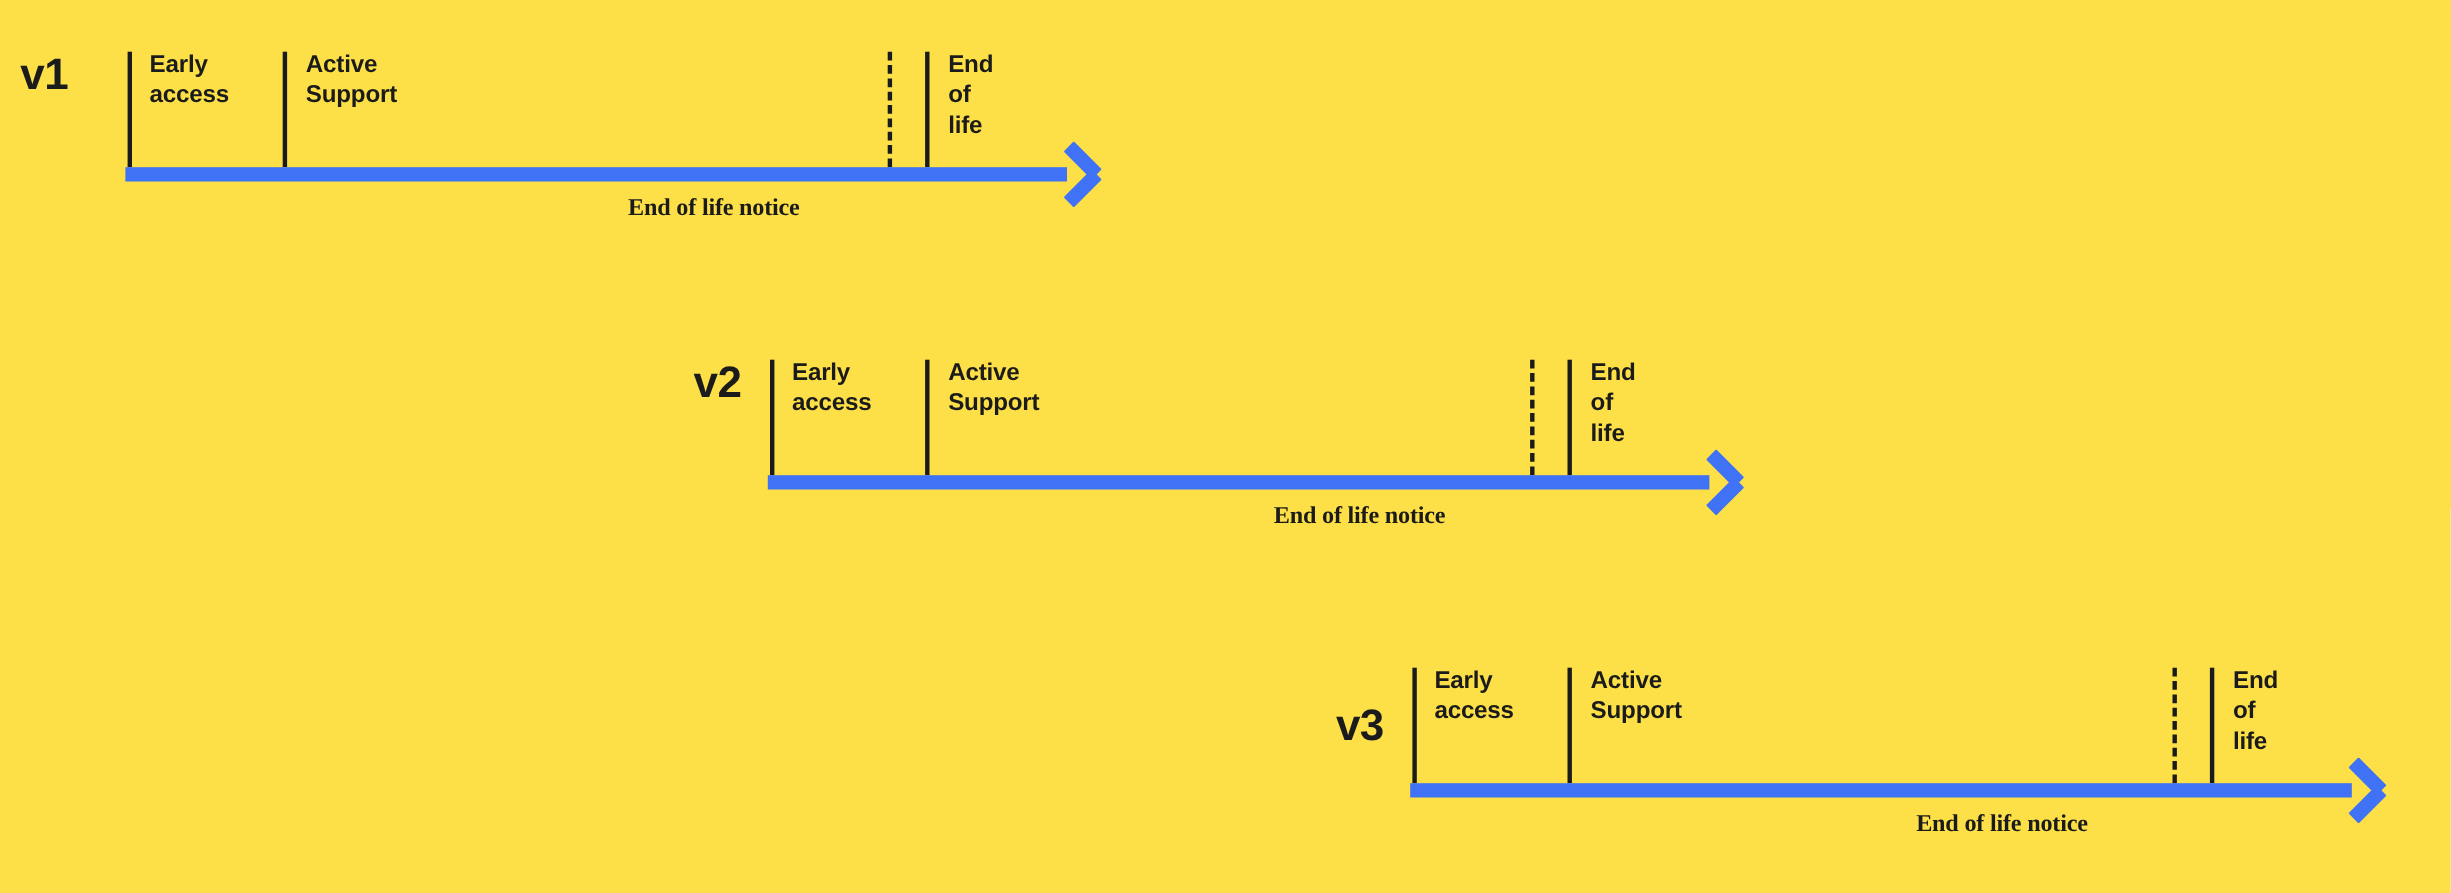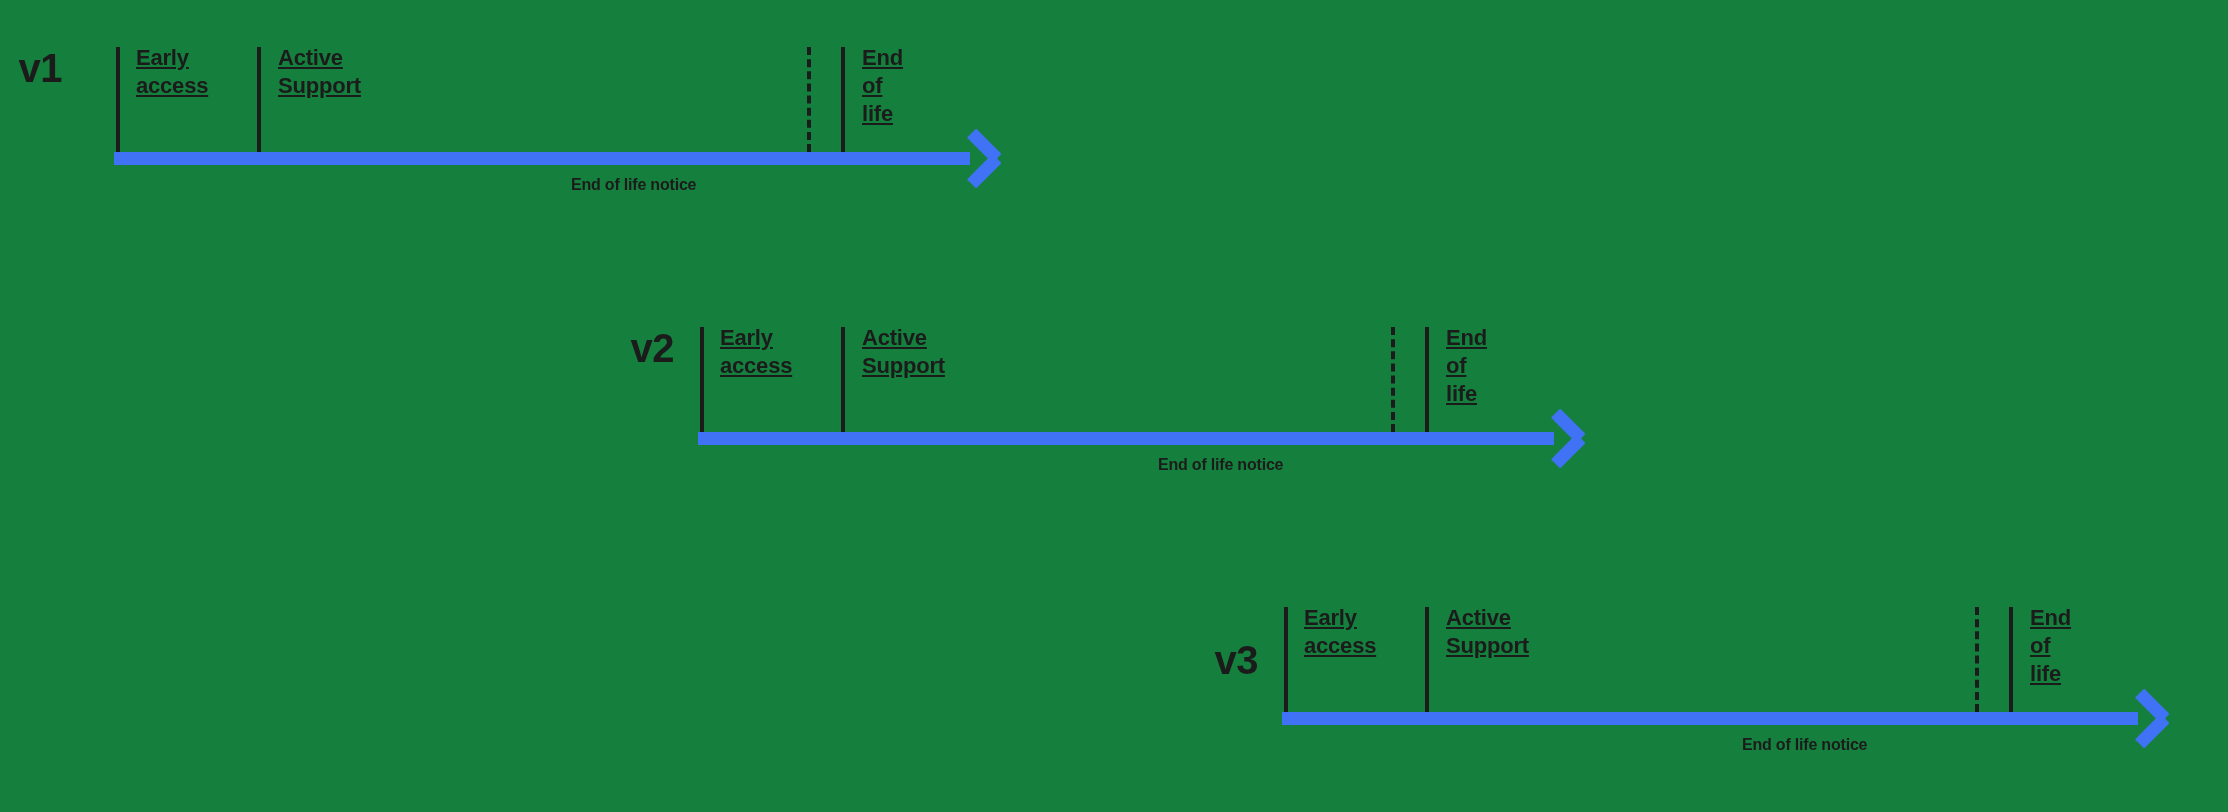--- a/index.html
+++ b/index.html
@@ -9,21 +9,21 @@
     background: #ffffff;
   }
   body {
     font-family: "Liberation Sans", sans-serif;
     -webkit-font-smoothing: antialiased;
   }
   #canvas {
     position: relative;
     width: 2228px;
     height: 812px;
-    background: #15803d;
+    background: #fde047;
     overflow: hidden;
   }
 
   
   .timeline-row {
     position: absolute;
     left: 0;
     top: 0;
   }
 
@@ -55,21 +55,20 @@
 
   
   .phase-label {
     position: absolute;
     font-size: 22px;
     font-weight: 700;
     color: #1b1b1b;
     line-height: 28px;
     white-space: pre-line;
     letter-spacing: -0.2px;
-    text-decoration: underline;
   }
 
   
   .bar-shaft {
     position: absolute;
     height: 13px;
   }
 
   
   .bar-head {
@@ -85,26 +84,27 @@
     top: 16px;
     left: -1px;
     border-radius: 1px;
   }
   .bar-head i.up   { transform: rotate(-45deg); transform-origin: 100% 50%; }
   .bar-head i.down { transform: rotate(45deg);  transform-origin: 100% 50%; }
 
   
   .notice-label {
     position: absolute;
-    font-size: 16px;
+    font-size: 22px;
     font-weight: 700;
     color: #1b1b1b;
     line-height: 1;
     white-space: nowrap;
     letter-spacing: -0.2px;
+    font-family: Liberation Serif, serif;
   }
 </style>
 </head>
 <body>
 
 <div id="canvas">
     <div class="timeline-row">
       <div class="version-label" style="left: 18px; top: 48px; width: 44px;">v1</div>
       <div class="divider" style="left: 116px; top: 47px; height: 105px;"></div>
       <div class="divider" style="left: 257px; top: 47px; height: 105px;"></div>

